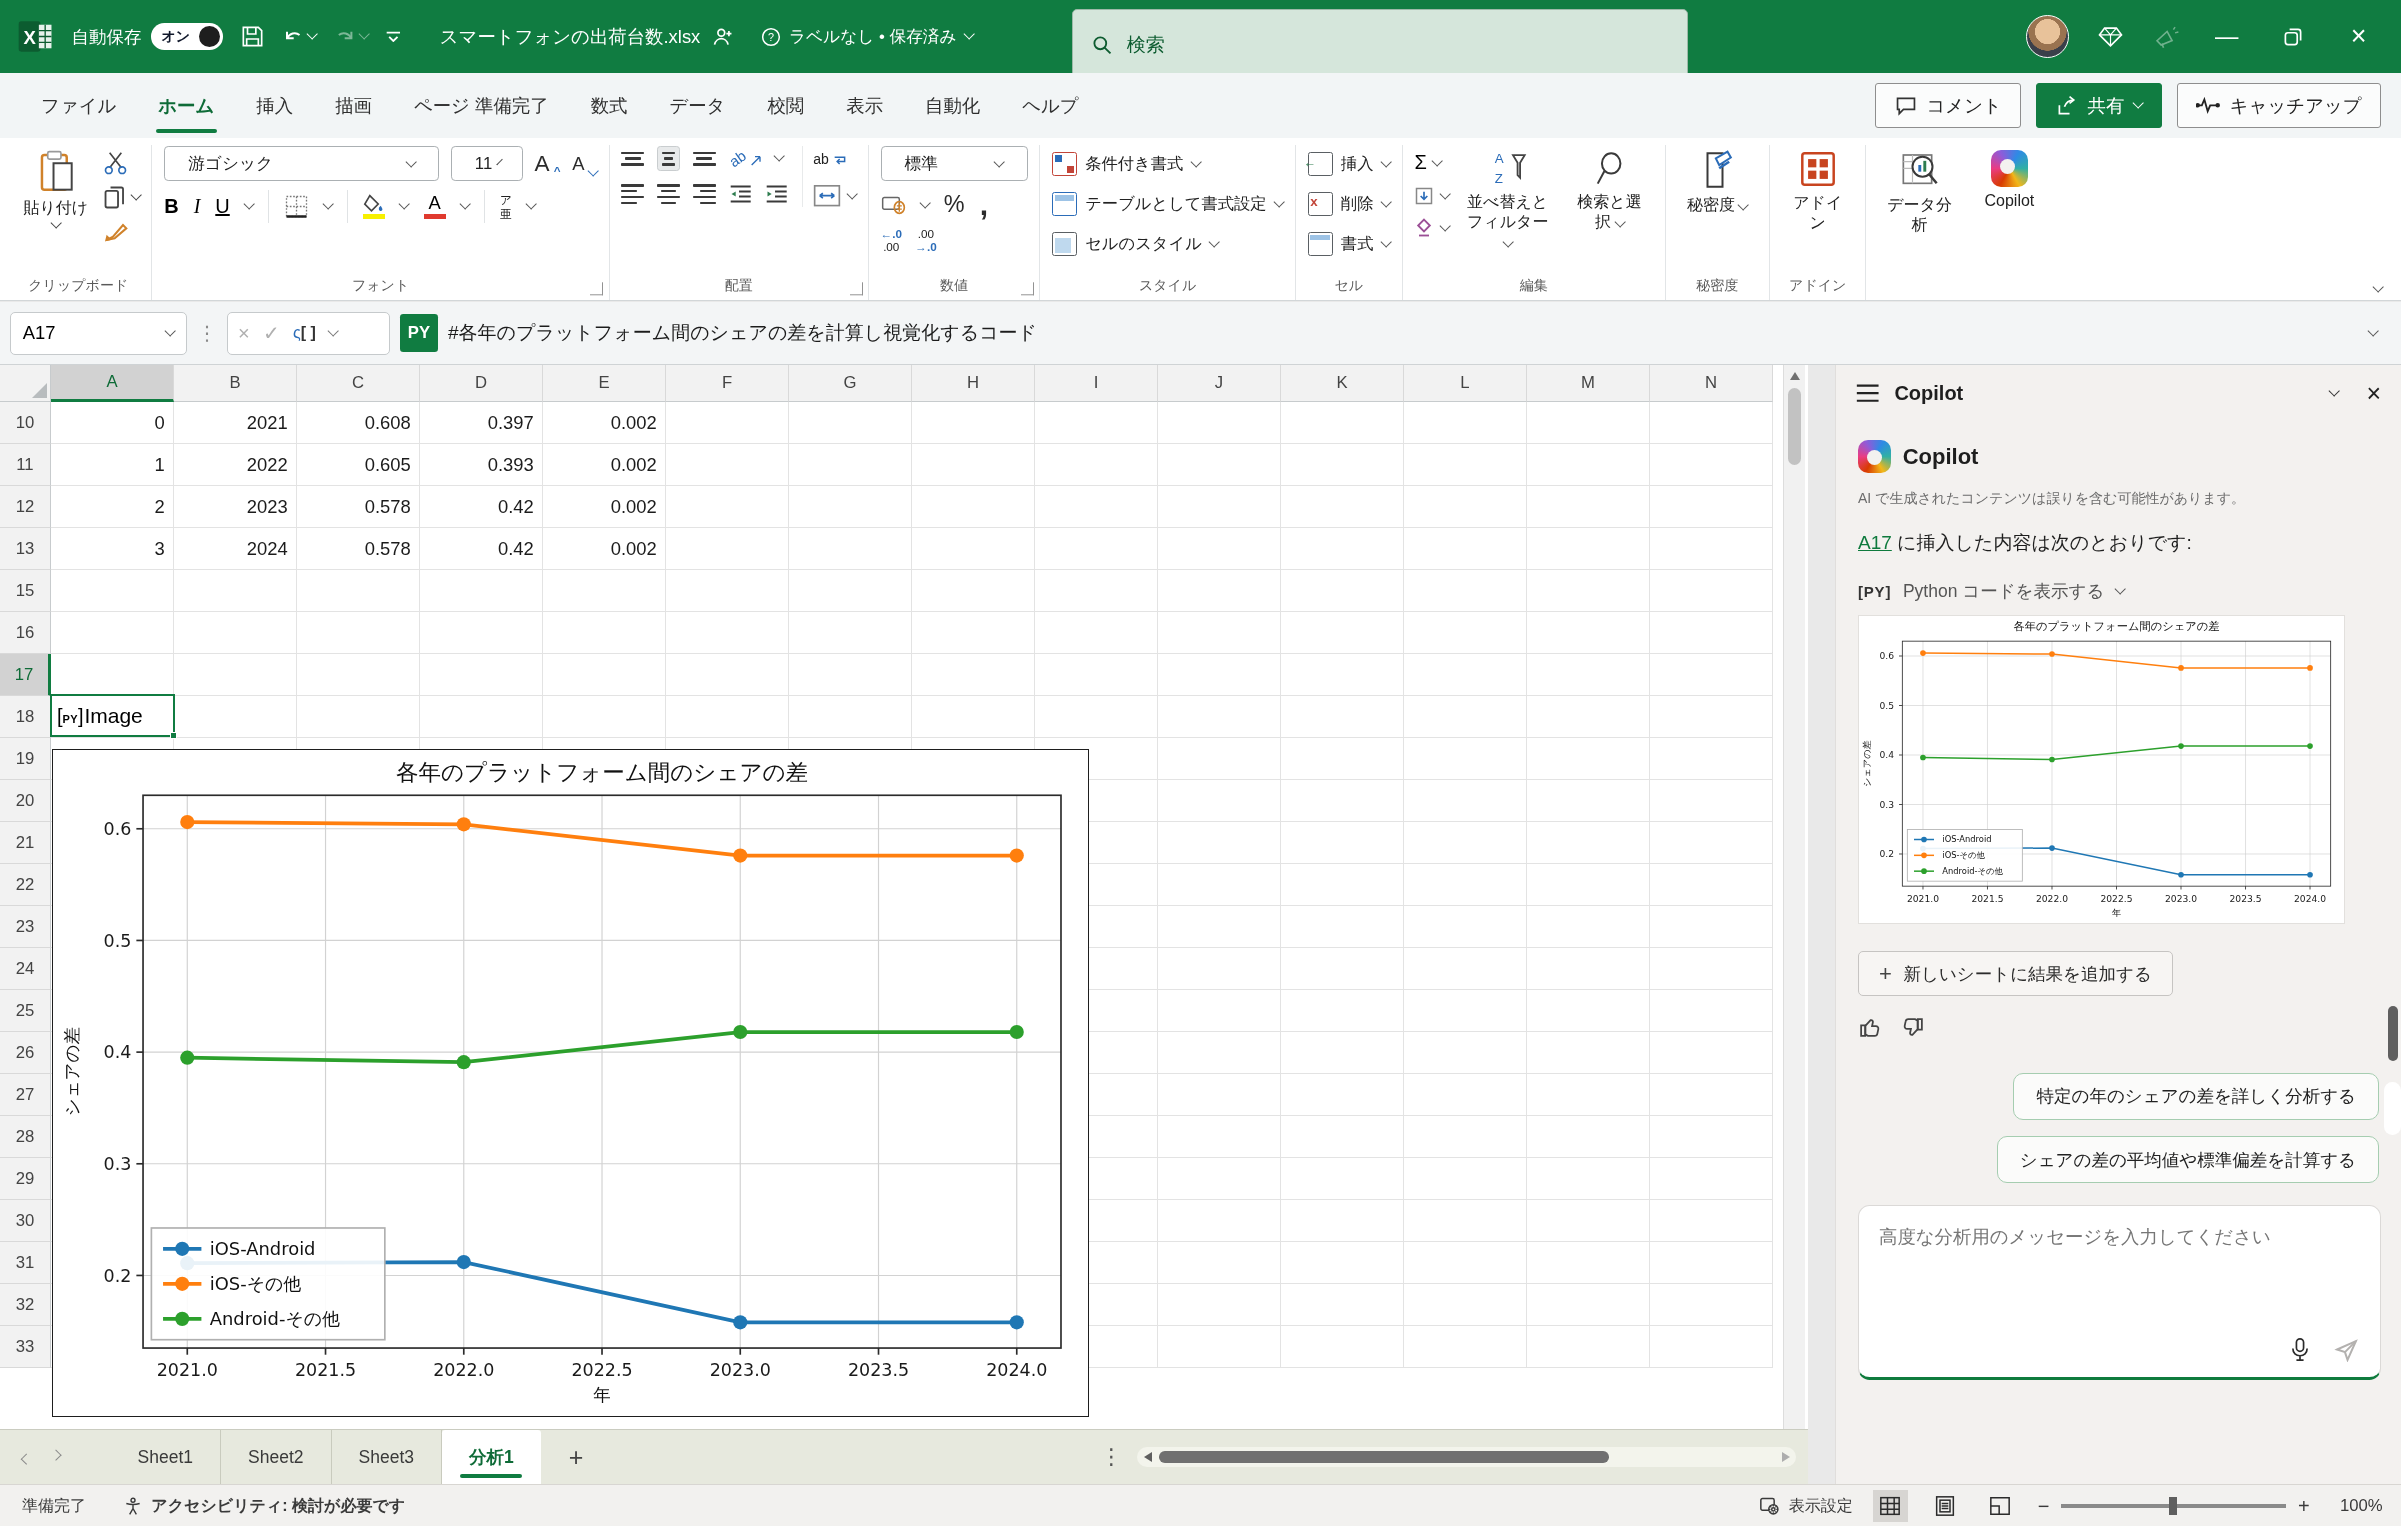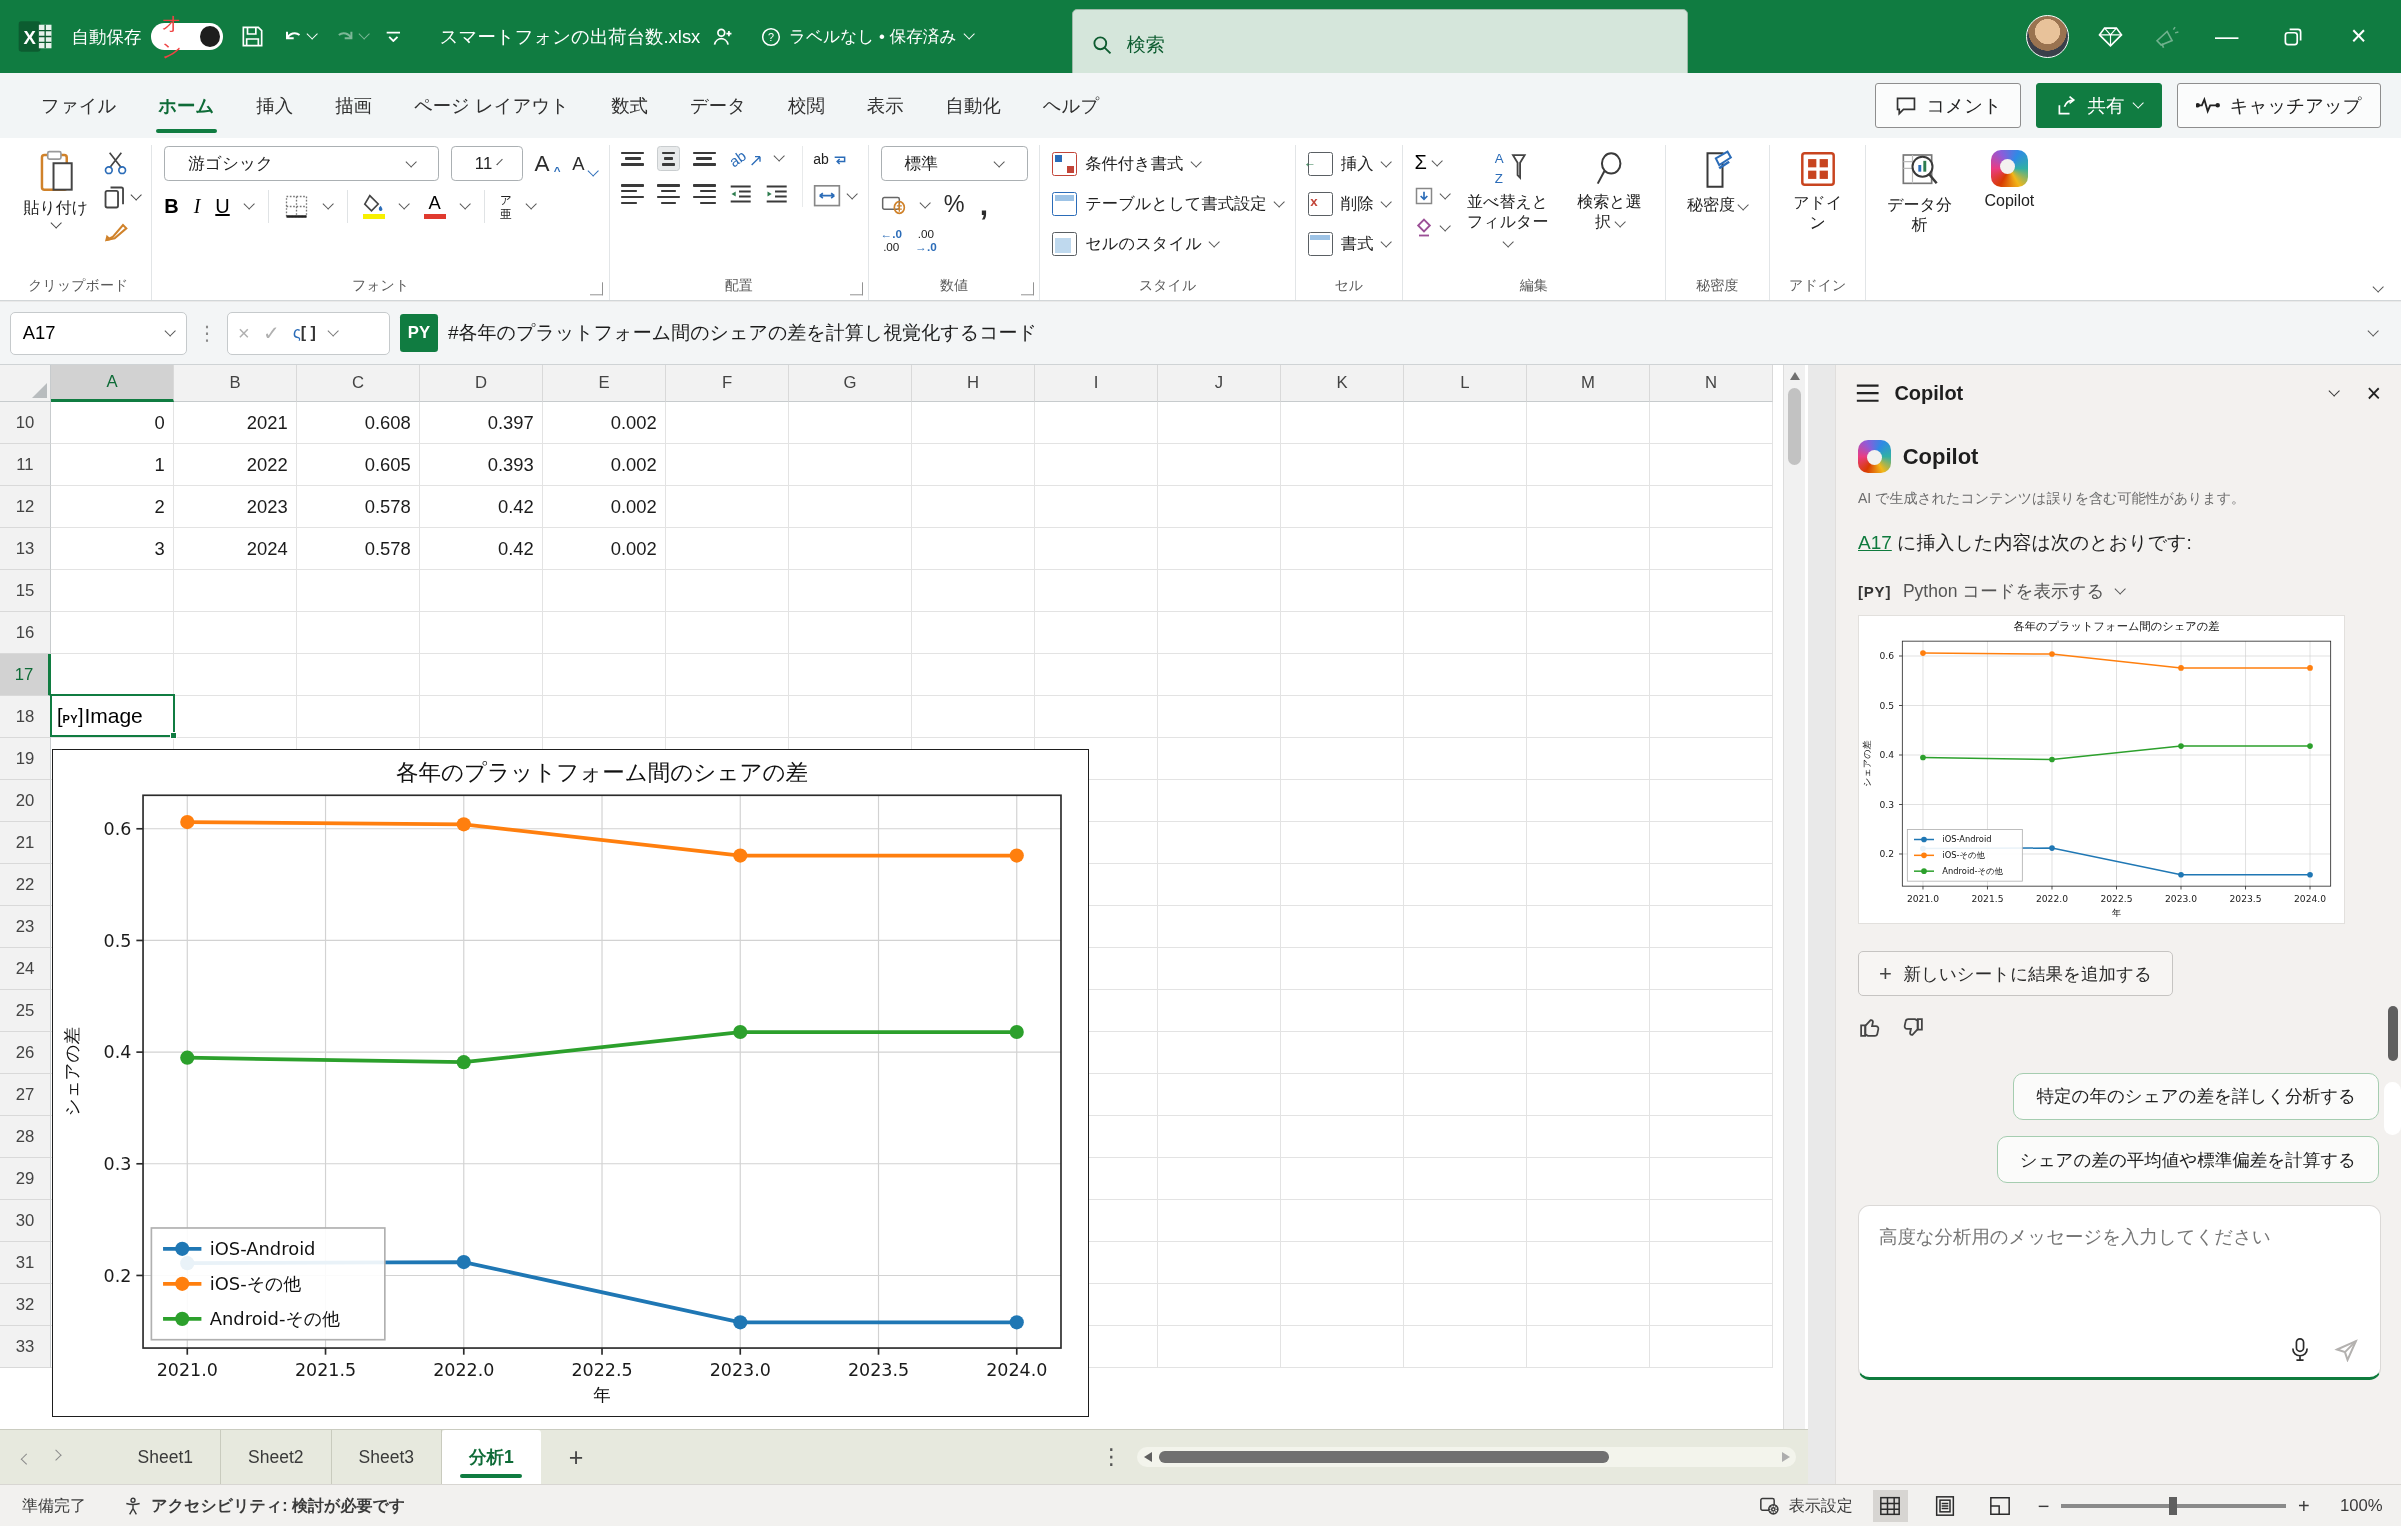--- a/index.html
+++ b/index.html
@@ -7,21 +7,21 @@
     font-family:"Liberation Sans",sans-serif; }
 
   
   #titlebar { position:absolute; left:0; top:0; width:2401px; height:73px;
     background:#107C41; color:#fff; display:flex; align-items:center; }
   .qat { display:flex; align-items:center; gap:16.7px; padding-left:16.7px; }
   .xlicon { width:38px; height:38px; display:flex; align-items:center; justify-content:center; }
   .autosave { display:flex; align-items:center; gap:10px; font-size:17.5px; }
   .pill { width:72px; height:27px; background:#fff; border-radius:13.3px; display:flex;
     align-items:center; justify-content:space-between; padding:0 3.3px 0 10px; }
-  .pill b { color:#ef4444; font-size:20px; font-weight:normal; }
+  .pill b { color:#0f172a; font-size:14px; font-weight:bold; }
   .knob { width:21px; height:21px; border-radius:50%; background:#1E1E1E; }
   .tb-ic { display:flex; align-items:center; gap:3.3px; }
   .dim { opacity:.45; }
   .chev { width:8.3px; height:8.3px; border-right:1.7px solid currentColor; border-bottom:1.7px solid currentColor;
     transform:rotate(45deg); display:inline-block; margin-top:-4.2px; }
   .chev.up { transform:rotate(-135deg); margin-top:4.2px; }
   .doc-title { display:flex; align-items:center; gap:11.7px; margin-left:38px; font-size:18.4px; }
   .labelinfo { display:flex; align-items:center; gap:8.3px; font-size:16.7px; margin-left:15px; }
   #searchbox { position:absolute; left:1072px; top:9.2px; width:616px; height:71px;
     background:#D5E6DB; border:1.7px solid #9DB9A8; border-radius:5px; display:flex;
@@ -299,21 +299,21 @@
     <span class="winbtn" style="font-size:27px">×</span>
   </div>
 </div>
 
 <div id="tabsrow">
   <div style="display:flex">
       <div class="rtab">ファイル</div>
       <div class="rtab active">ホーム</div>
       <div class="rtab">挿入</div>
       <div class="rtab">描画</div>
-      <div class="rtab">ページ レイアウト</div>
+      <div class="rtab">ページ 準備完了</div>
       <div class="rtab">数式</div>
       <div class="rtab">データ</div>
       <div class="rtab">校閲</div>
       <div class="rtab">表示</div>
       <div class="rtab">自動化</div>
       <div class="rtab">ヘルプ</div>
     </div>
   <div class="tabsrow-right">
     <span class="pillbtn">
       <svg class="icon" width="22" height="22" viewBox="0 0 26 26" fill="none" stroke="#333" stroke-width="2">

